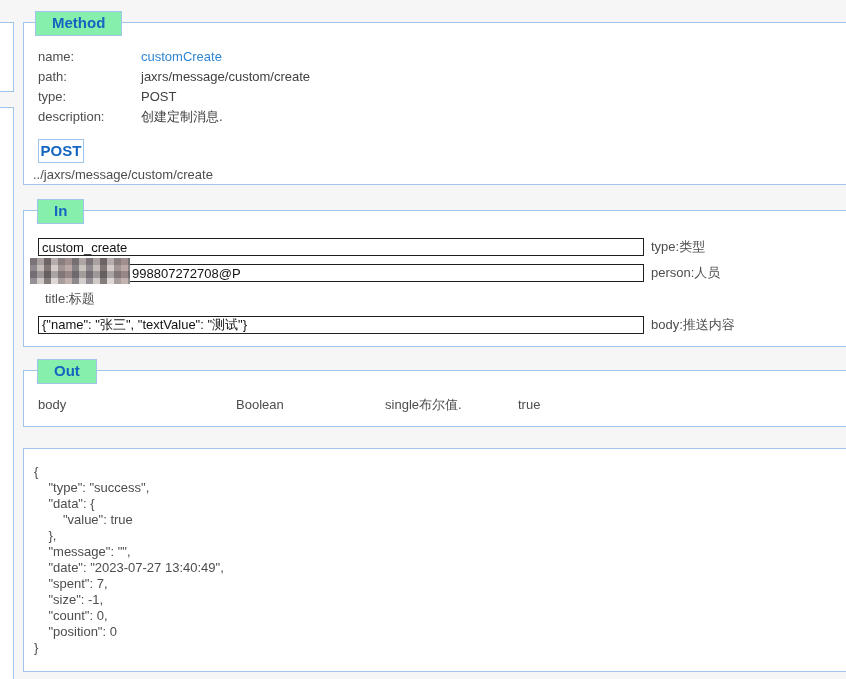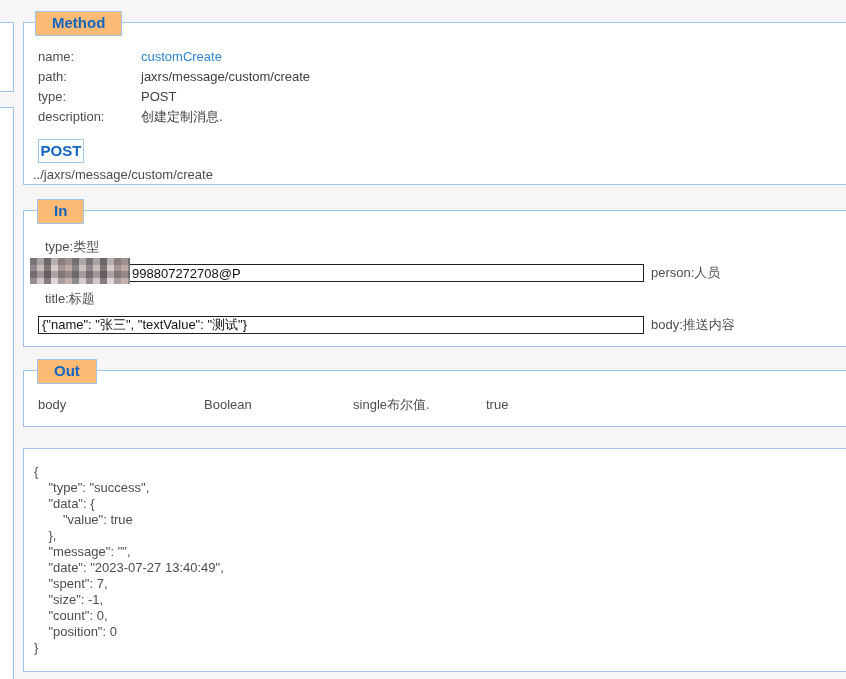--- a/index.html
+++ b/index.html
@@ -16,21 +16,21 @@
   .panel {
     position: absolute;
     left: 23px;
     width: 1000px;               
     background: #ffffff;
     border: 1px solid #9fc5ea;
   }
   .legend {
     position: absolute;
     top: -12px;
-    background: #fdba74;
+    background: #86efac;
     border: 1px solid #9fc5ea;
     padding: 2px 16px 3px 16px;
     font-size: 15px;
     font-weight: bold;
     color: #1565c0;
     line-height: 18px;
     white-space: nowrap;
   }
 
   
@@ -81,21 +81,21 @@
     background-image:
       repeating-linear-gradient(90deg, #969096 0 7px, #cfc9c7 7px 14px, #847d7c 14px 21px, #ddd8d6 21px 28px, #a89d9c 28px 35px, #c4b2b0 35px 42px, #8d8a8d 42px 49px, #d3cecb 49px 56px),
       repeating-linear-gradient(0deg, rgba(255,255,255,0.55) 0 6px, rgba(110,100,105,0.40) 6px 13px, rgba(235,228,224,0.50) 13px 19px, rgba(140,130,133,0.40) 19px 26px);
     background-blend-mode: multiply;
   }
 
   
   .panel-out { top: 370px; height: 57px; }
   .out-row { display: flex; padding: 26px 0 0 14px; font-size: 13px; line-height: 15px; }
   .out-col-0 { width: 166px; }
-  .out-col-1 { width: 94px; }
+  .out-col-1 { width: 94px; margin-left: 32px; }
   .out-col-2 { width: 89px; text-align: right; }
   .out-col-3 { width: 99px; }
 
   
   .panel-result { top: 448px; height: 224px; }
   .result-json {
     margin: 15px 0 0 10px;
     font-family: "Liberation Sans", sans-serif;
     font-size: 13px;
     line-height: 16px;
@@ -130,20 +130,21 @@
     </div>
   </div>
   <div class="post-button">POST</div>
   <div class="method-url">../jaxrs/message/custom/create</div>
 </div>
 
 <div class="panel panel-in">
   <div class="legend" style="left:13px">In</div>
   <div class="in-fields">
     <div class="in-row">
+      <input type="text" value="custom_create" style="">
       <span class="field-label">type:类型</span>
     </div>
     <div class="in-row">
       <div class="redaction"></div>
       <input type="text" class="indent" value="998807272708@P" style="">
       <span class="field-label">person:人员</span>
     </div>
     <div class="in-row">
       <span class="field-label">title:标题</span>
     </div>

